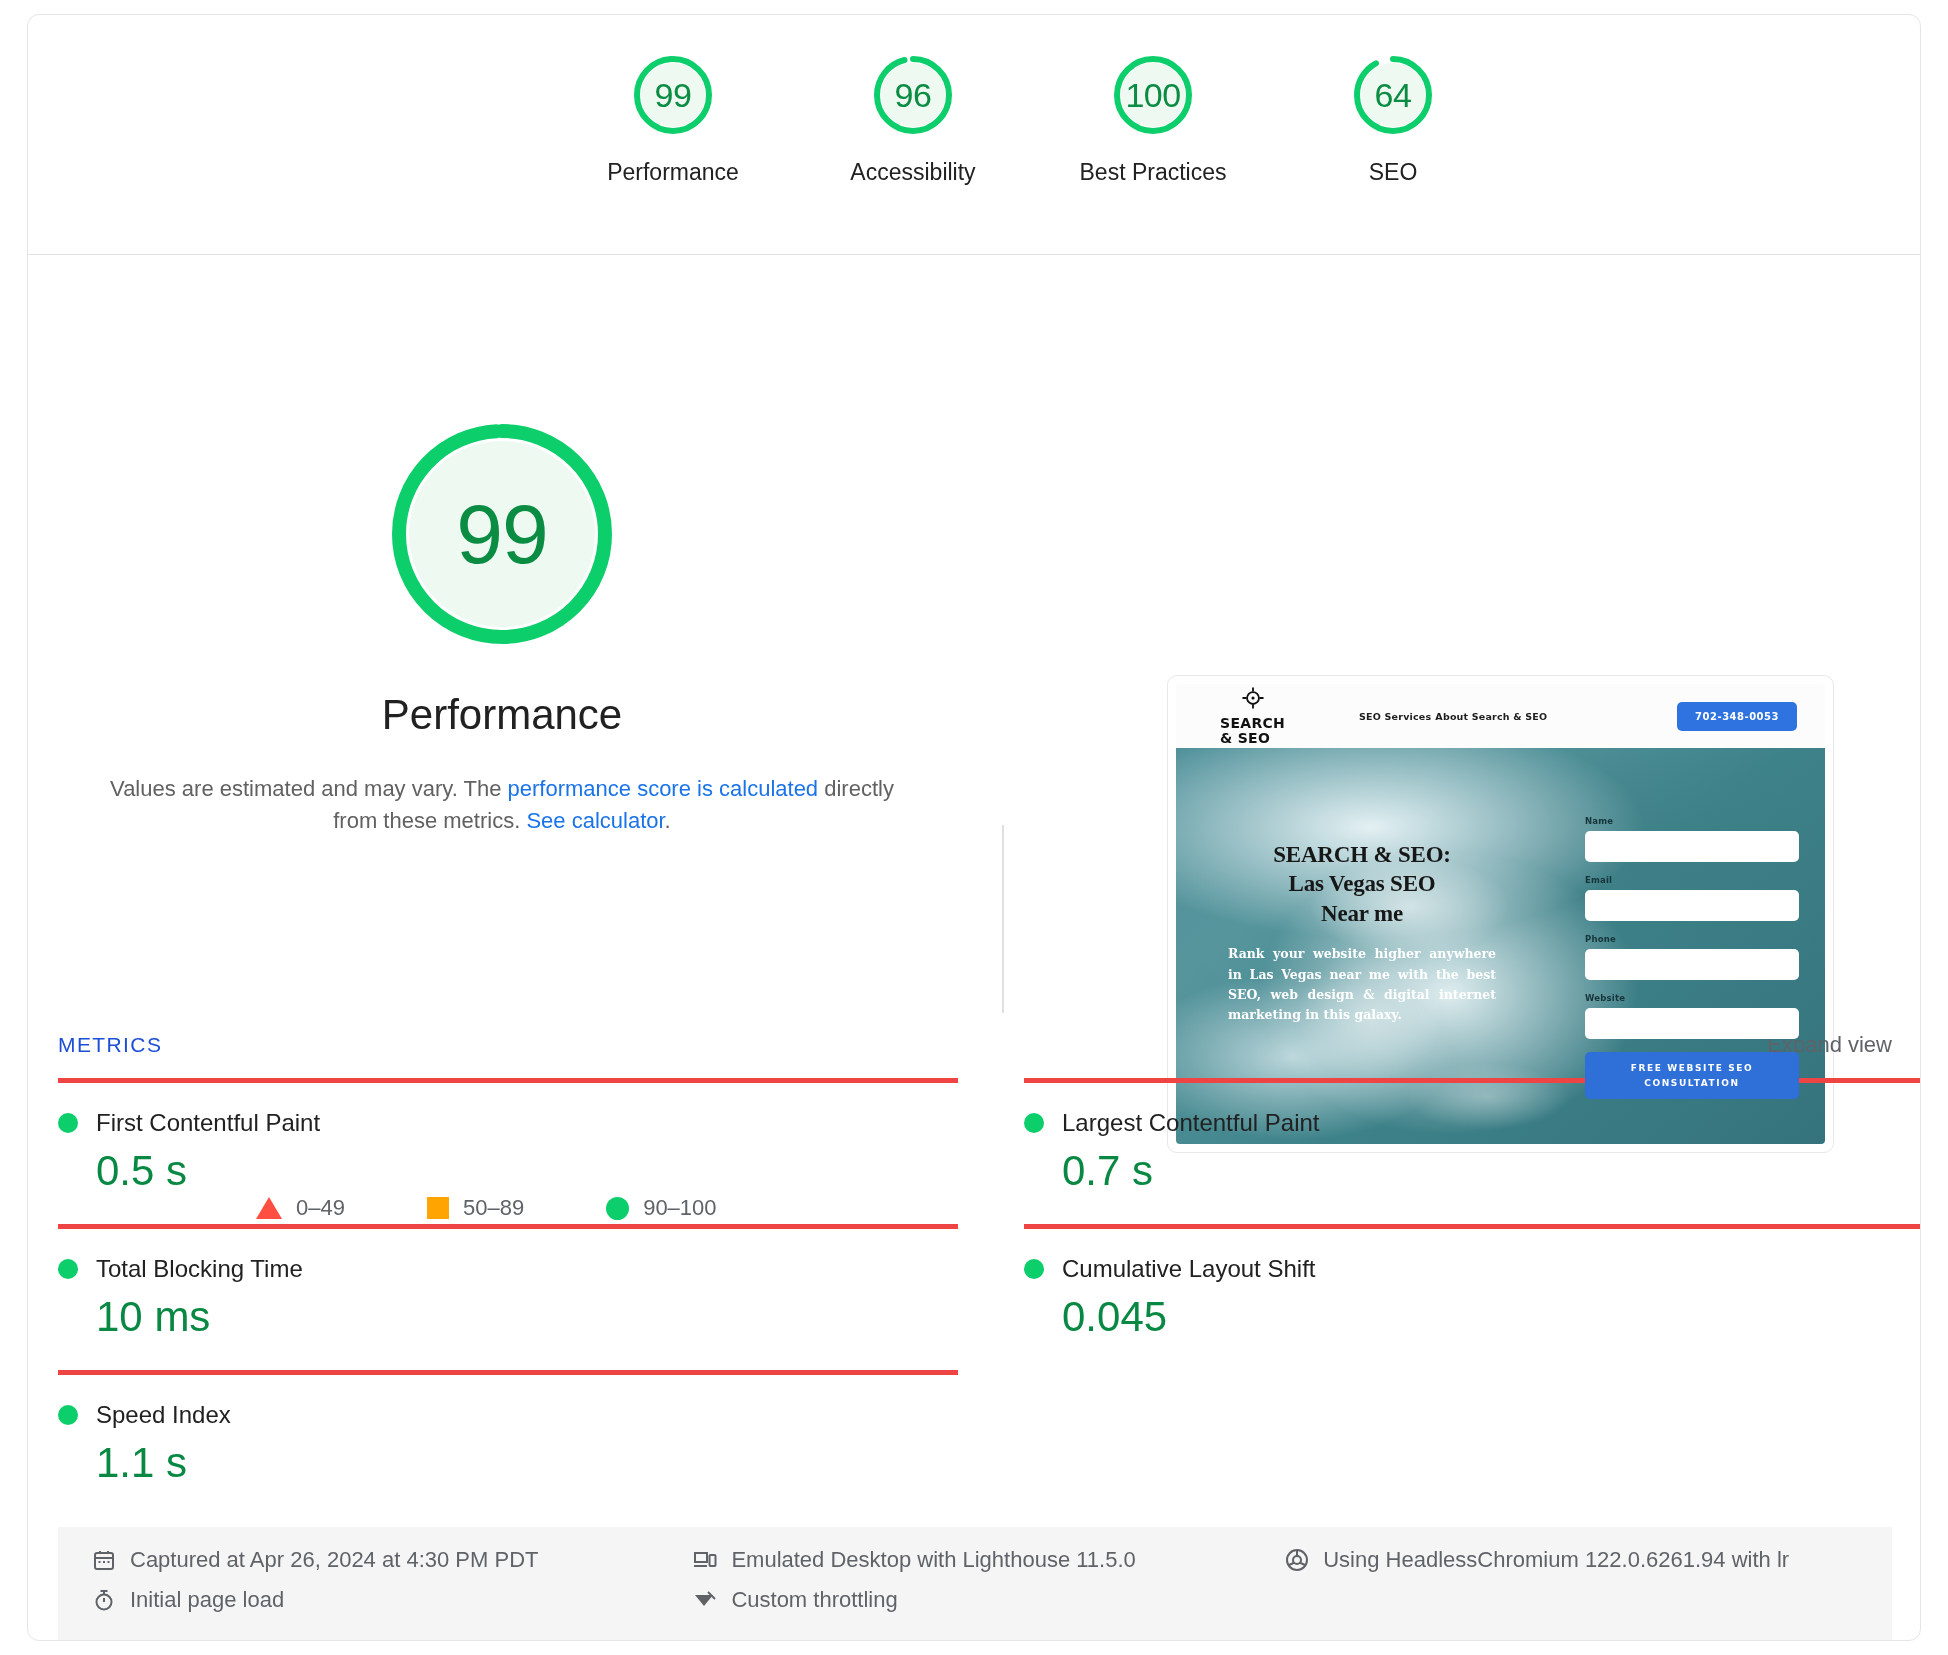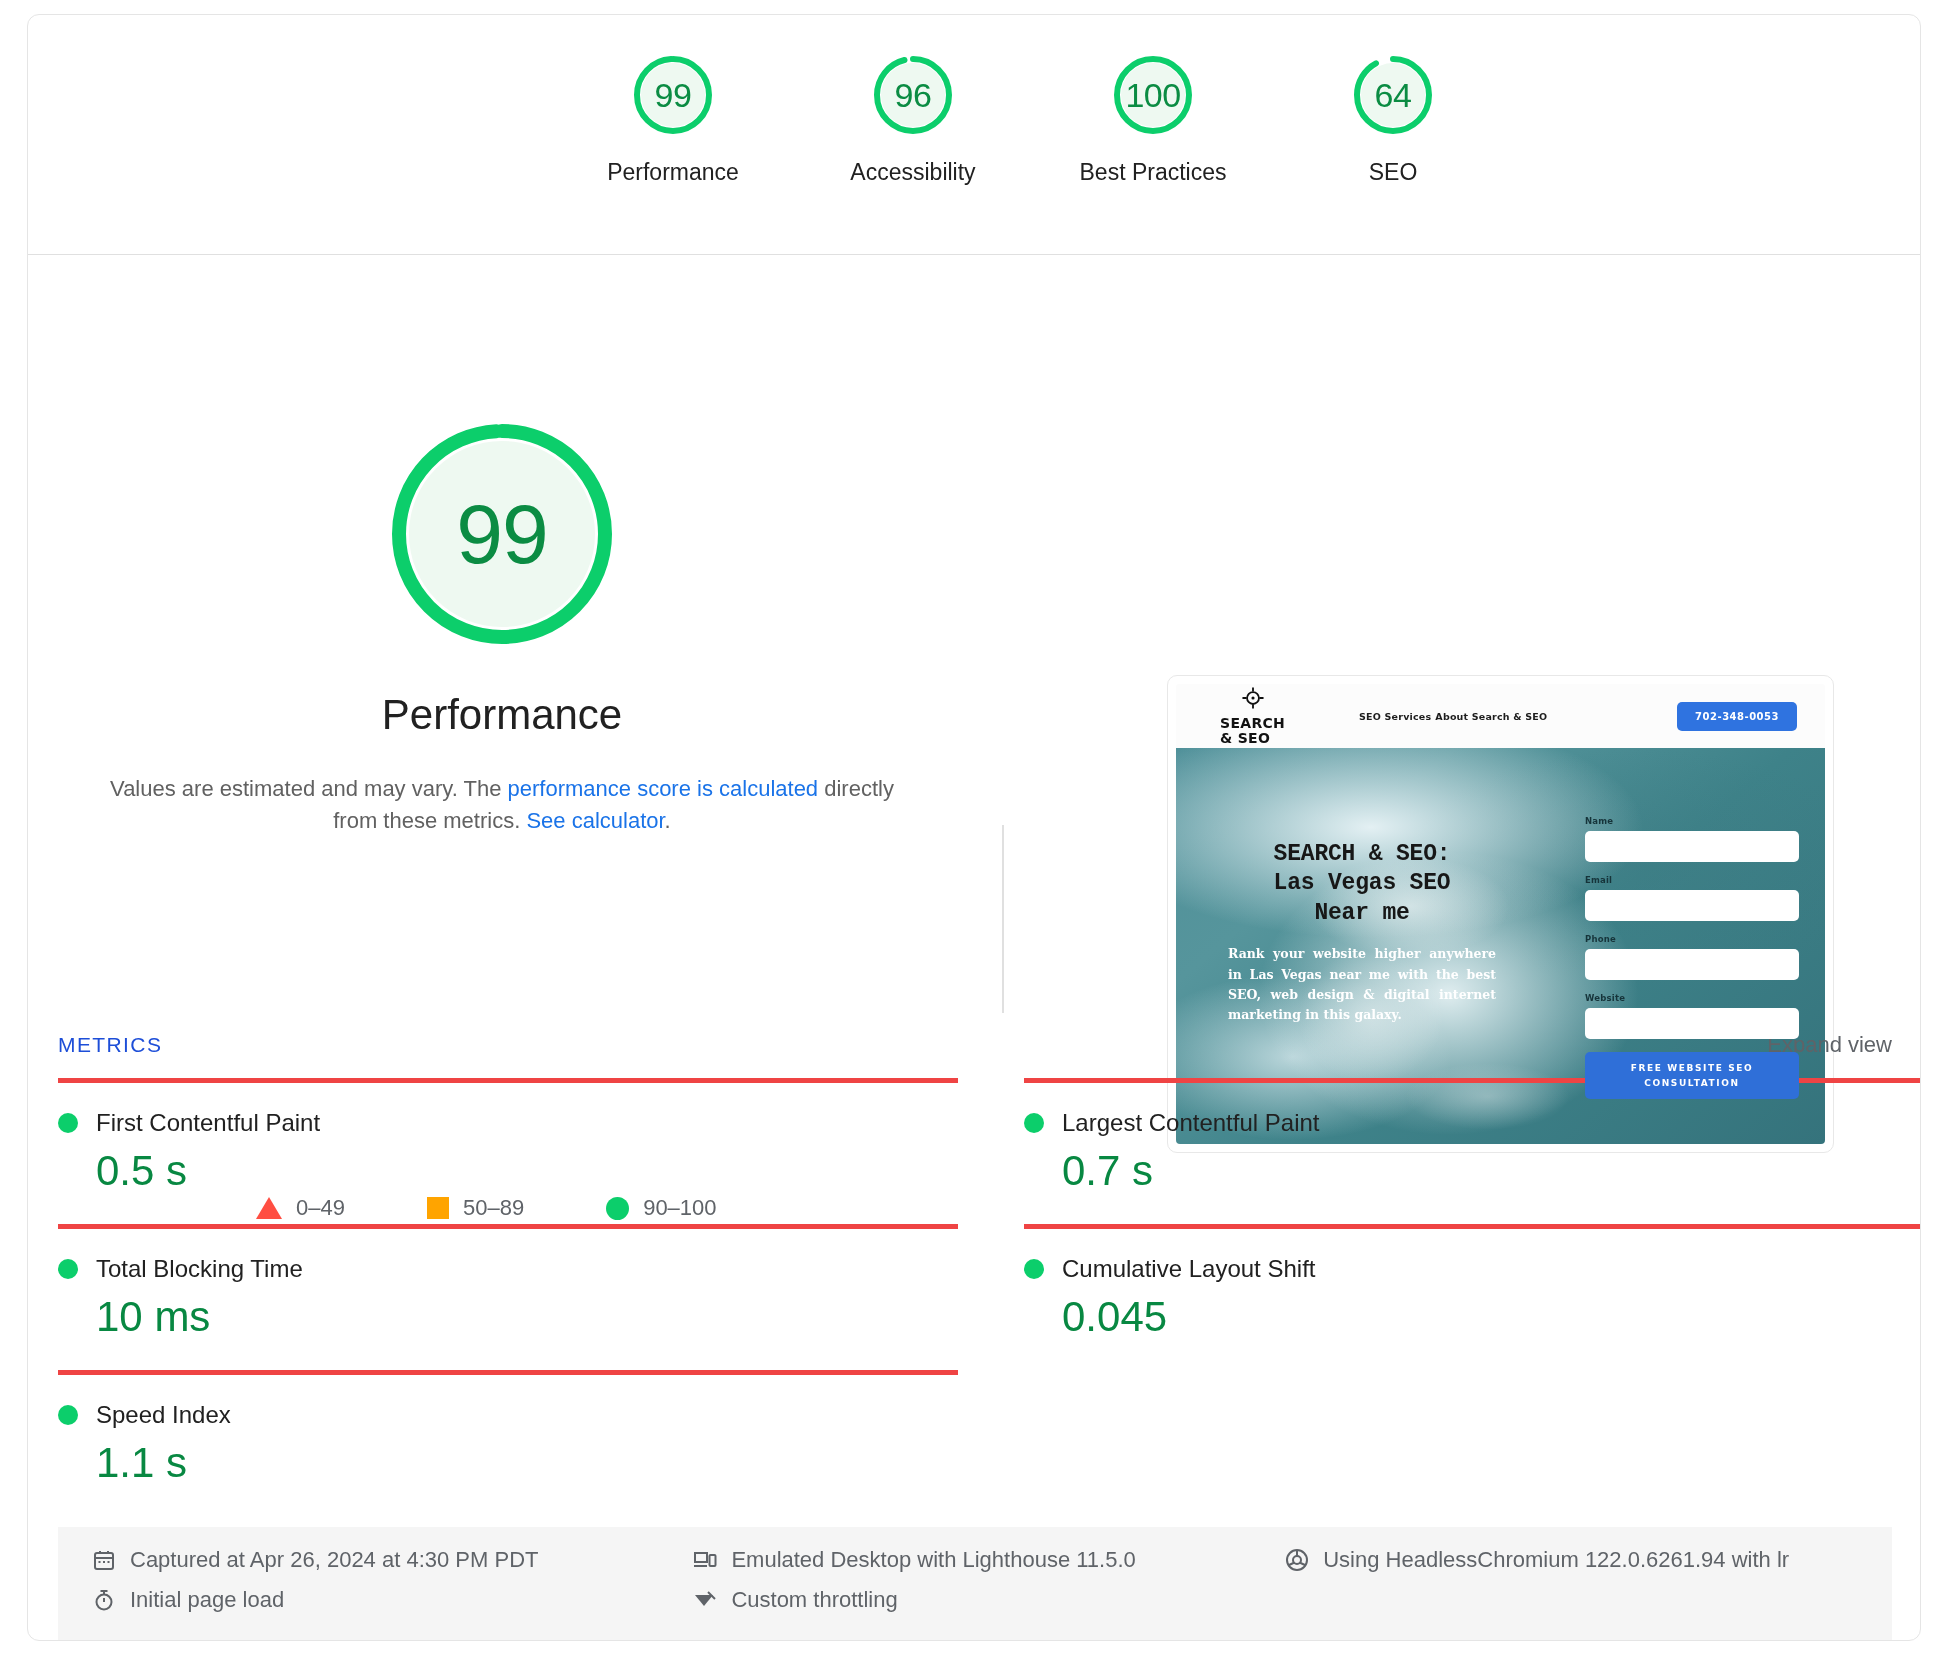--- a/index.html
+++ b/index.html
@@ -203,21 +203,21 @@
     pointer-events: none;
   }
   .thumb-hero-copy {
     position: absolute;
     left: 52px;
     top: 92px;
     width: 268px;
     z-index: 2;
   }
   .thumb-h1 {
-    font-family: Liberation Mono, monospace;
+    font-family: Liberation Serif, serif;
     font-weight: bold;
     font-size: 23px;
     line-height: 1.28;
     color: #171717;
     text-align: center;
     letter-spacing: -0.2px;
   }
   .thumb-sub {
     margin-top: 16px;
     font-family: "DejaVu Serif", serif;

